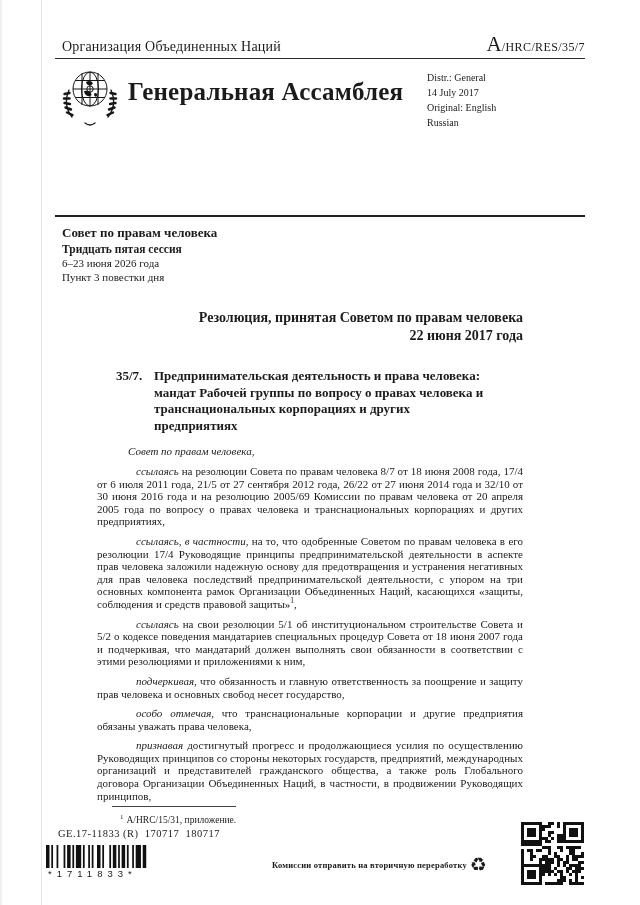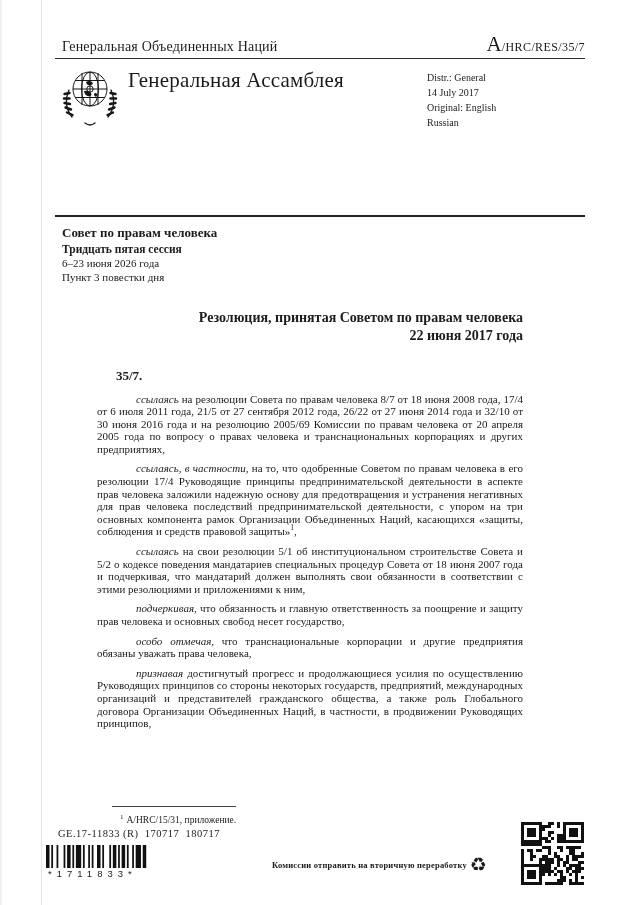--- a/index.html
+++ b/index.html
@@ -19,21 +19,21 @@
   
   .masthead { padding:34px 55px 0 55px; }
   .mast-row1 { display:flex; justify-content:space-between; align-items:flex-end; padding:0 0 3px 7px; }
   .org-name { font-size:14px; letter-spacing:.2px; }
   .doc-symbol { font-size:12px; letter-spacing:.4px; white-space:nowrap; }
   .doc-symbol .big-a { font-size:21px; line-height:1; letter-spacing:0; }
   .rule-thin { border:none; border-top:1.5px solid #2b2b2b; }
 
   .mast-row2 { display:flex; align-items:flex-start; padding:7px 0 0 7px; }
   .emblem { width:56px; height:62px; flex:none; margin-top:1px; }
-  .assembly-title { font-size:21px; font-weight:normal; margin-left:10px; margin-top:2px; letter-spacing:.2px; }
+  .assembly-title { font-size:25px; font-weight:bold; margin-left:10px; margin-top:12px; letter-spacing:.2px; }
   .distr-block { margin-left:auto; width:158px; font-size:10px; line-height:15px; margin-top:4px; }
 
   .rule-thick { border:none; border-top:2px solid #222; margin:0 55px; margin-top:85px; }
 
   
   .session-block { margin:8px 55px 0 62px; }
   .council-name { font-size:13px; font-weight:bold; line-height:16px; }
   .session-name { font-size:11.5px; font-weight:bold; line-height:14px; margin-top:1px; }
   .session-dates, .agenda-item { font-size:11px; line-height:13px; margin-top:1px; }
 
@@ -67,21 +67,21 @@
   .qr-code .m { background:#111; }
 </style>
 </head>
 <body>
 
 <div class="page">
   <div class="edge-line"></div>
 
   <div class="masthead">
     <div class="mast-row1">
-      <span class="org-name">Генеральная Объединенных Наций</span>
+      <span class="org-name">Организация Объединенных Наций</span>
       <span class="doc-symbol"><span class="big-a">A</span><span>/HRC/RES/35/7</span></span>
     </div>
     <hr class="rule-thin">
     <div class="mast-row2">
       <svg class="emblem" viewBox="0 0 56 62">
         <g fill="none" stroke="#161616" stroke-width="1">
           <circle cx="28" cy="22" r="17"></circle>
           <circle cx="28" cy="22" r="3.2"></circle>
           <line x1="11" y1="22" x2="45" y2="22"></line>
           <path d="M13.5 13.5 H42.5 M13.5 30.5 H42.5 M20 6 V38 M36 6 V38"></path>
@@ -130,22 +130,24 @@
     <div class="agenda-item">Пункт 3 повестки дня</div>
   </div>
 
   <div class="res-title">
     <div>Резолюция, принятая Советом по правам человека</div>
     <div>22 июня 2017 года</div>
   </div>
 
   <div class="res-heading">
     <div class="res-num">35/7.</div>
+    <div class="res-heading-text">Предпринимательская деятельность и права человека: мандат Рабочей группы по вопросу о правах человека и транснациональных корпорациях и других предприятиях</div>
   </div>
 
+  <div class="salutation">Совет по правам человека,</div>
 
   <div class="body-copy">
     <p class="body-para"><i>ссылаясь</i><span> на резолюции Совета по правам человека 8/7 от 18 июня 2008 года, 17/4 от 6 июля 2011 года, 21/5 от 27 сентября 2012 года, 26/22 от 27 июня 2014 года и 32/10 от 30 июня 2016 года и на резолюцию 2005/69 Комиссии по правам человека от 20 апреля 2005 года по вопросу о правах человека и транснациональных корпорациях и других предприятиях,</span><sup></sup><span></span></p>
     <p class="body-para"><i>ссылаясь, в частности</i><span>, на то, что одобренные Советом по правам человека в его резолюции 17/4 Руководящие принципы предпринимательской деятельности в аспекте прав человека заложили надежную основу для предотвращения и устранения негативных для прав человека последствий предпринимательской деятельности, с упором на три основных компонента рамок Организации Объединенных Наций, касающихся «защиты, соблюдения и средств правовой защиты»</span><sup>1</sup><span>,</span></p>
     <p class="body-para"><i>ссылаясь</i><span> на свои резолюции 5/1 об институциональном строительстве Совета и 5/2 о кодексе поведения мандатариев специальных процедур Совета от 18 июня 2007 года и подчеркивая, что мандатарий должен выполнять свои обязанности в соответствии с этими резолюциями и приложениями к ним,</span><sup></sup><span></span></p>
     <p class="body-para"><i>подчеркивая</i><span>, что обязанность и главную ответственность за поощрение и защиту прав человека и основных свобод несет государство,</span><sup></sup><span></span></p>
     <p class="body-para"><i>особо отмечая</i><span>, что транснациональные корпорации и другие предприятия обязаны уважать права человека,</span><sup></sup><span></span></p>
     <p class="body-para"><i>признавая</i><span> достигнутый прогресс и продолжающиеся усилия по осуществлению Руководящих принципов со стороны некоторых государств, предприятий, международных организаций и представителей гражданского общества, а также роль Глобального договора Организации Объединенных Наций, в частности, в продвижении Руководящих принципов,</span><sup></sup><span></span></p>
   </div>
 

